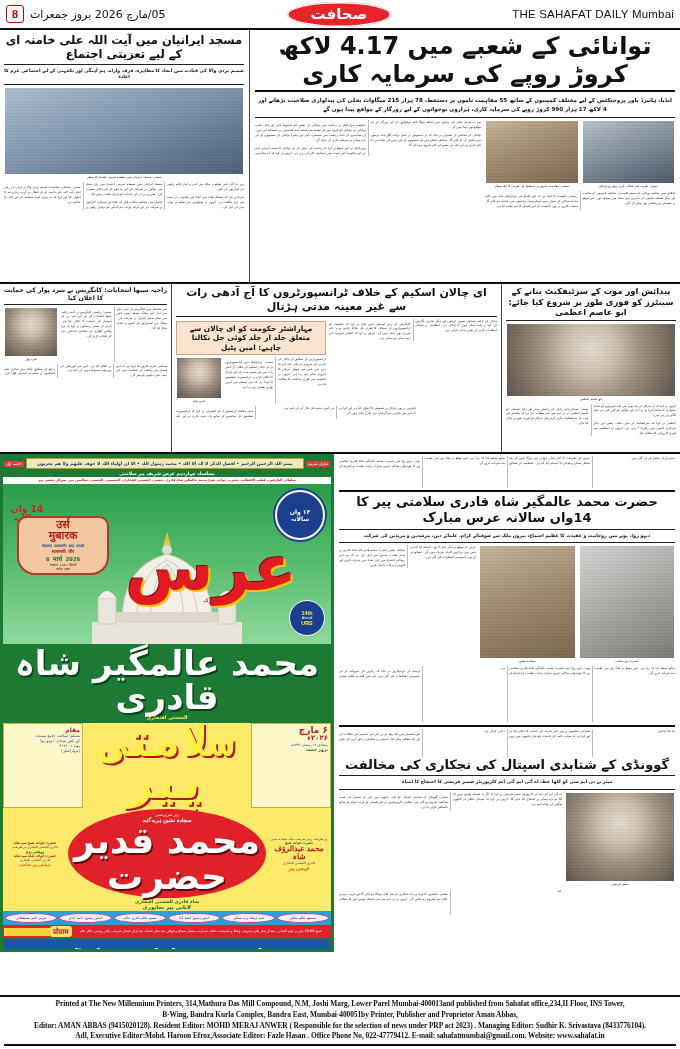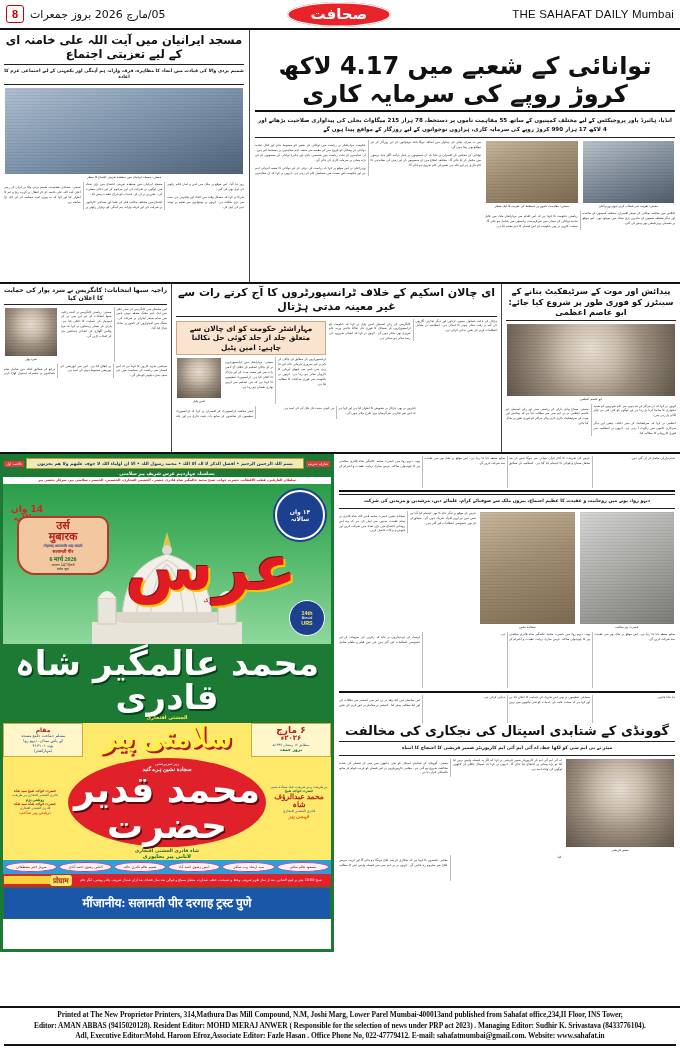--- a/index.html
+++ b/index.html
@@ -16,21 +16,21 @@
   .mh-right b{font-weight:normal;}
   .hl{direction:rtl;font-family:"DejaVu Sans",sans-serif;font-weight:bold;text-align:center;line-height:1.25;}
   .body-txt{font-size:3.05px;line-height:1.62;color:#222;text-align:justify;direction:rtl;
      font-family:"DejaVu Sans",sans-serif;}
   .rule{border-top:1.2px solid #222;margin:2px 0;}
   .rule-th{border-top:2.2px solid #111;margin:2px 0;}
 
   
   .topzone{display:flex;height:252px;border-radius:7px;}
   .col-left{width:250px;padding:3px 5px 0 4px;box-sizing:border-box;border-right:1.2px solid #444;}
-  .col-main{width:430px;padding:3px 5px 0 5px;box-sizing:border-box;margin-top:20px;}
+  .col-main{width:430px;padding:3px 5px 0 5px;box-sizing:border-box;}
 
   .lead-head{font-size:24px;font-weight:bold;direction:rtl;text-align:center;line-height:1.15;
      font-family:"DejaVu Sans",sans-serif;letter-spacing:-.5px;}
   .sub-head{font-size:5.6px;direction:rtl;text-align:center;font-weight:bold;line-height:1.5;padding:2px 2px;font-family:"DejaVu Sans",sans-serif;}
   .sec-sub{font-size:4.6px;direction:rtl;text-align:center;font-weight:bold;line-height:1.45;padding:1px 0;font-family:"DejaVu Sans",sans-serif;}
 
   .photo{background:linear-gradient(160deg,#b9c3cc 0%,#8b97a3 40%,#6d7a87 70%,#505c68 100%);position:relative;overflow:hidden;}
   .photo.warm{background:linear-gradient(160deg,#c8b79c 0%,#a08d72 45%,#7d6a52 100%);}
   .photo.grey{background:linear-gradient(150deg,#d5d5d3 0%,#a9a9a6 50%,#7b7b78 100%);}
   .photo.portrait{background:radial-gradient(circle at 50% 34%,#e6ddd2 0%,#cbbdac 28%,#9b8d7e 55%,#5f554a 100%);}
@@ -61,24 +61,24 @@
   .ad-green{background:linear-gradient(180deg,#2a9d4a 0%,#53b96b 45%,#8fd89c 100%);}
   .dome{position:absolute;left:50%;transform:translateX(-50%);}
   .ursword{font-size:64px;color:#e11b22;font-weight:bold;font-family:"DejaVu Sans",sans-serif;
      text-shadow:2px 2px 0 #f7c600, -1px -1px 0 #7d0f12;line-height:.9;}
   .badge-round{border-radius:50%;display:flex;align-items:center;justify-content:center;flex-direction:column;}
   .rosette{background:#1d3f8f;color:#fff;}
   .ad-name{font-size:34px;color:#fff;font-weight:bold;direction:rtl;font-family:"DejaVu Sans",sans-serif;
      text-shadow:1.5px 1.5px 0 #06421a;line-height:1;}
   .ad-name2{font-size:36px;color:#fff;font-weight:bold;direction:rtl;font-family:"DejaVu Sans",sans-serif;
      text-shadow:1.5px 1.5px 0 #5c0a0d;line-height:1;}
-  .salamti{font-size:29px;color:#ffef43;font-weight:bold;direction:rtl;font-family:Liberation Serif, serif;
+  .salamti{font-size:44px;color:#ffef43;font-weight:bold;direction:rtl;font-family:Liberation Mono, monospace;
      text-shadow:2px 2px 0 #b1172a;line-height:.95;}
-  .hindi{font-family:Liberation Serif, serif;}
-  .ad-cell{direction:rtl;font-family:"DejaVu Sans",sans-serif;text-align:center;}
+  .hindi{font-family:Liberation Mono, monospace;}
+  .ad-cell{direction:rtl;font-family:"DejaVu Sans",sans-serif;text-align:right;}
 
   
   .adright{width:346px;box-sizing:border-box;padding:2px 5px;}
 
   
   .footwrap{position:absolute;left:0;right:0;bottom:0;padding:2px 4px 3px;box-sizing:border-box;
      border-top:2px solid #111;background:#fff;}
   .footline{text-align:center;font-size:7.4px;font-weight:bold;font-family:"Liberation Serif",serif;line-height:1.45;letter-spacing:-.05px;}
   .footrule{border-top:2.4px solid #111;margin-top:2px;}
   .trustbar{display:flex;align-items:stretch;height:30px;border:1px solid #1d7a34;}
@@ -169,21 +169,21 @@
           <p class="body-txt">اس سلسلے میں کانگریس کے صدر دفتر میں ایک اہم میٹنگ منعقد ہوئی جس میں تمام سینئر لیڈران نے شرکت کی۔ میٹنگ میں امیدواروں کے ناموں پر تبادلہ خیال کیا گیا۔</p>
         </div>
       </div>
       <div class="cols3" style="margin-top:2px;">
         <p class="body-txt">ذرائع کے مطابق اتحاد میں شامل تمام جماعتوں نے مشترکہ امیدوار کھڑا کرنے پر اتفاق کیا ہے۔ اس سے اپوزیشن کی پوزیشن مضبوط ہونے کی امید ہے۔</p>
         <p class="body-txt">سیاسی تجزیہ کاروں کا کہنا ہے کہ اس فیصلے سے ریاست کی سیاست میں نئی صف بندی دیکھنے کو ملے گی۔</p>
       </div>
     </div>
 
     <div class="mz-b">
-      <div class="hl" style="font-size:11px;">ای چالان اسکیم کے خلاف ٹرانسپورٹروں کا آج کرتے رات سے غیر معینہ مدتی ہڑتال</div>
+      <div class="hl" style="font-size:11px;">ای چالان اسکیم کے خلاف ٹرانسپورٹروں کا آج آدھی رات سے غیر معینہ مدتی ہڑتال</div>
       <div class="rule"></div>
       <div style="display:flex;gap:3px;align-items:flex-start;">
         <div style="width:150px;">
           <div class="tintbox">
             <div class="quote-head">مہاراشٹر حکومت کو ای چالان سے متعلق جلد از جلد کوئی حل نکالنا چاہیے: امین پٹیل</div>
           </div>
           <div style="display:flex;gap:3px;margin-top:2px;">
             <div style="width:44px;" class="figwrap">
               <div class="photo portrait" style="height:40px;"></div>
               <div class="cap">امین پٹیل</div>
@@ -362,20 +362,21 @@
     </div>
 
     <div class="adright">
 
       <div class="cols4" style="height:32px;overflow:hidden;">
         <p class="body-txt">پونہ: دیہو روڈ میں حضرت محمد عالمگیر شاہ قادری سلامتی پیر کا چودہواں سالانہ عرس مبارک نہایت عقیدت و احترام کے ساتھ منعقد کیا جا رہا ہے۔ اس موقع پر ملک بھر سے عقیدت مند شرکت کریں گے۔</p>
         <p class="body-txt">عرس کی تقریبات کا آغاز قرآن خوانی سے ہوگا جس کے بعد محفل سماع و قوالی کا اہتمام کیا گیا ہے۔ انتظامیہ کے مطابق تمام تیاریاں مکمل کر لی گئی ہیں۔</p>
       </div>
 
       <div class="rule-th"></div>
+      <div class="hl" style="font-size:13px;">حضرت محمد عالمگیر شاہ قادری سلامتی پیر کا 14واں سالانہ عرس مبارک</div>
       <div class="rule"></div>
       <div class="sec-sub">دیہو روڈ، پونے میں روحانیت و عقیدت کا عظیم اجتماع، بیرون ملک سے صوفیائے کرام، علمائے دین، مرشدین و مریدین کی شرکت</div>
       <div class="rule"></div>
 
       <div style="display:flex;gap:3px;align-items:flex-start;margin-top:2px;">
         <div style="flex:1;" class="cols2">
           <p class="body-txt">سجادہ نشین حضرت محمد قدیر اللہ شاہ قادری نے تمام عقیدت مندوں سے اپیل کی ہے کہ وہ اس روحانی اجتماع میں بڑی تعداد میں شرکت کریں اور فیوض و برکات حاصل کریں۔</p>
           <p class="body-txt">عرس کے موقع پر لنگر عام کا بھی اہتمام کیا گیا ہے جس میں ہزاروں افراد شریک ہوں گے۔ سیکورٹی کے بھی خصوصی انتظامات کیے گئے ہیں۔</p>
         </div>
         <div style="width:196px;display:flex;gap:3px;">
@@ -414,19 +415,20 @@
           <div class="cap">ضمیر قریشی</div>
         </div>
       </div>
       <div class="cols3" style="margin-top:2px;height:26px;overflow:hidden;">
         <p class="body-txt">مقامی باشندوں کا کہنا ہے کہ نجکاری کے بعد علاج مہنگا ہو جائے گا اور غریب مریض علاج سے محروم رہ جائیں گے۔ انہوں نے بی ایم سی سے فیصلہ واپس لینے کا مطالبہ کیا۔</p>
       </div>
     </div>
   </div>
 
   <div class="footwrap">
-    <div class="footline">Printed at The New Proprietor Printers, 314,Mathura Das Mill Compound, N.M, Joshi Marg, Lower Parel Mumbai-400013and published from Sahafat office,234,II Floor, INS Tower,</div>
+    <div class="footline">Printed at The New Millennium Printers, 314,Mathura Das Mill Compound, N.M, Joshi Marg, Lower Parel Mumbai-400013and published from Sahafat office,234,II Floor, INS Tower,</div>
+    <div class="footline">B-Wing, Bandra Kurla Complex, Bandra East, Mumbai-400051by Printer, Publisher and Proprietor Aman Abbas,</div>
     <div class="footline">Editor: AMAN ABBAS  (9415020128). Resident Editor: MOHD MERAJ ANWER ( Responsible for the selection of news under PRP act 2023) . Managing Editor: Sudhir K. Srivastava (8433776104).</div>
     <div class="footline">Adl, Executive Editor:Mohd. Haroon Efroz,Associate Editor: Fazle Hasan . Office Phone No, 022-47779412. E-mail: sahafatmumbai@gmail.com. Website: www.sahafat.in</div>
     <div class="footrule"></div>
   </div>
 
 </div>
 
 </body></html>

